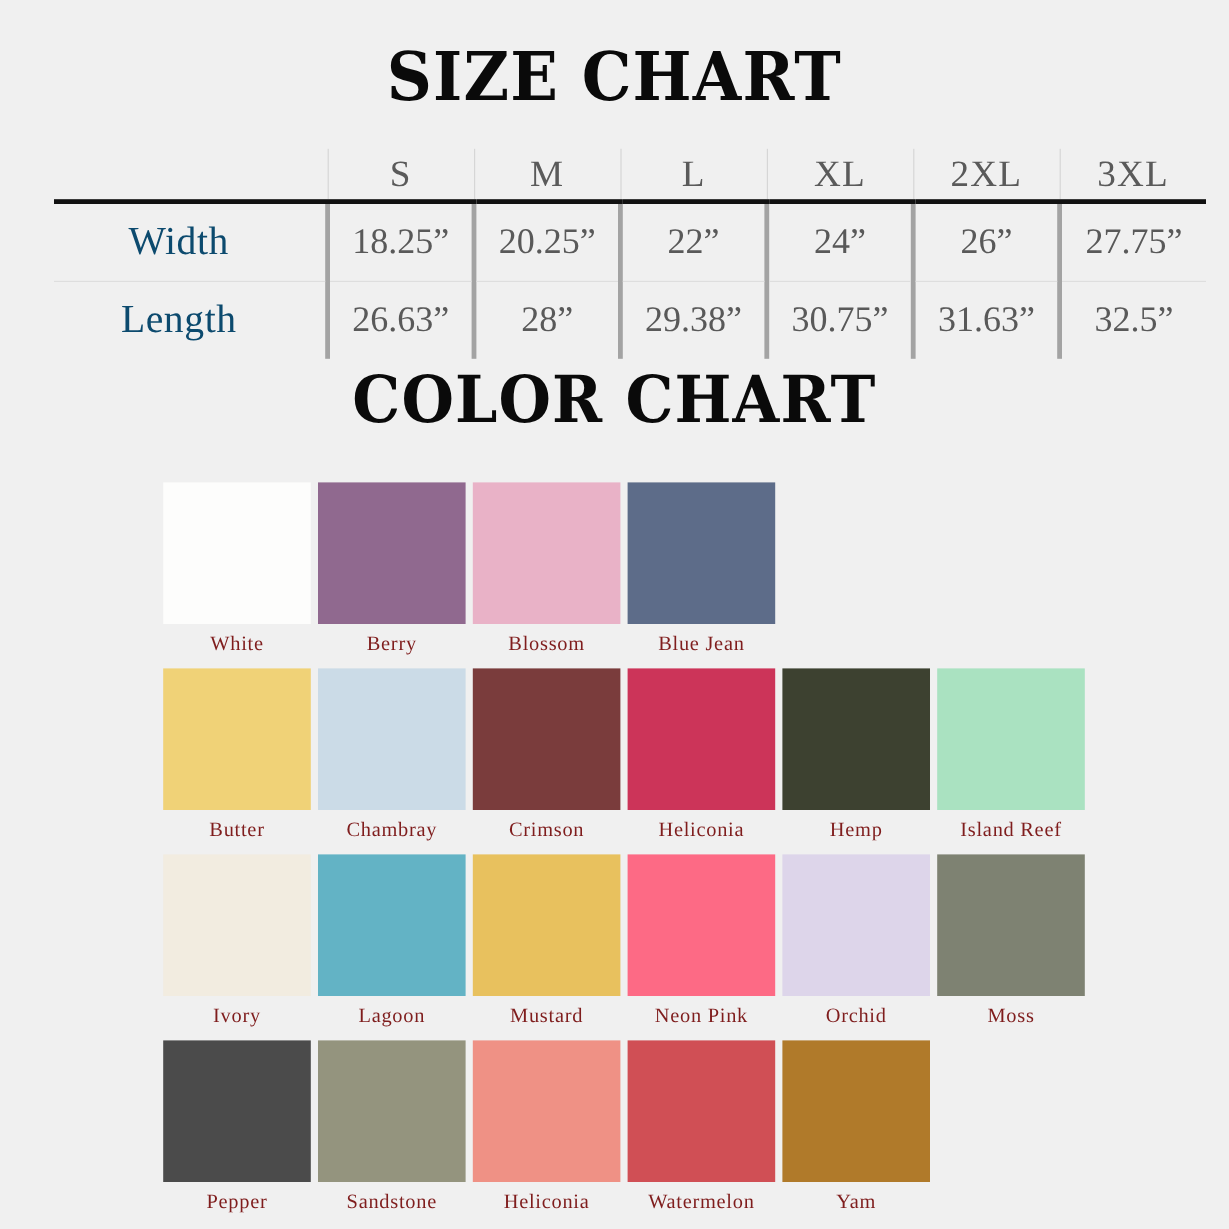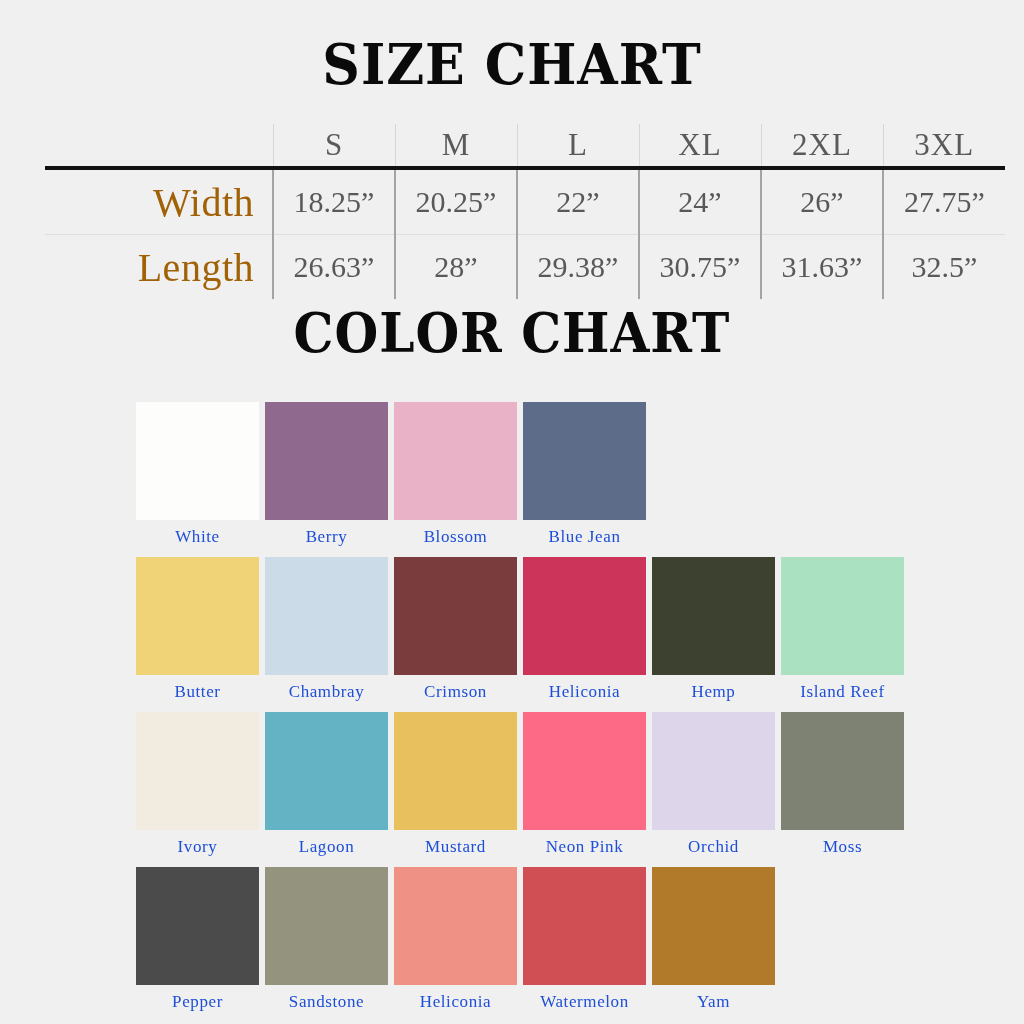--- a/index.html
+++ b/index.html
@@ -80,27 +80,27 @@
   tr.head-row th.corner {
     border-left: none;
     border-bottom: 4px solid #111111;
   }
 
   
   tr.body-row td {
     height: 64px;
     font-size: 30px;
     color: #595959;
-    border-left: 2px solid #a3a3a3;
+    border-left: 4px solid #a3a3a3;
   }
   tr.body-row td.row-label {
     border-left: none;
-    font-size: 40px;
-    color: #a16207;
-    text-align: right;
+    font-size: 33px;
+    color: #0c4a6e;
+    text-align: center;
     padding-right: 18px;
     letter-spacing: 0.5px;
   }
   tr.row-width td { border-bottom: 1px solid #dedede; }
   tr.row-length td { border-bottom: none; }
 
   
   #color-grid {
     position: absolute;
     top: 402px;
@@ -118,21 +118,21 @@
   .swatch-box {
     width: 123px;
     height: 118px;
     display: block;
   }
   .swatch-label {
     display: block;
     text-align: center;
     font-family: "Liberation Serif", "DejaVu Serif", serif;
     font-size: 17px;
-    color: #1d4ed8;
+    color: #7f1d1d;
     letter-spacing: 0.6px;
     padding-top: 7px;
     height: 24px;
     white-space: nowrap;
   }
 </style>
 </head>
 <body>
 
 <div class="chart-title" id="size-title">SIZE CHART</div>

